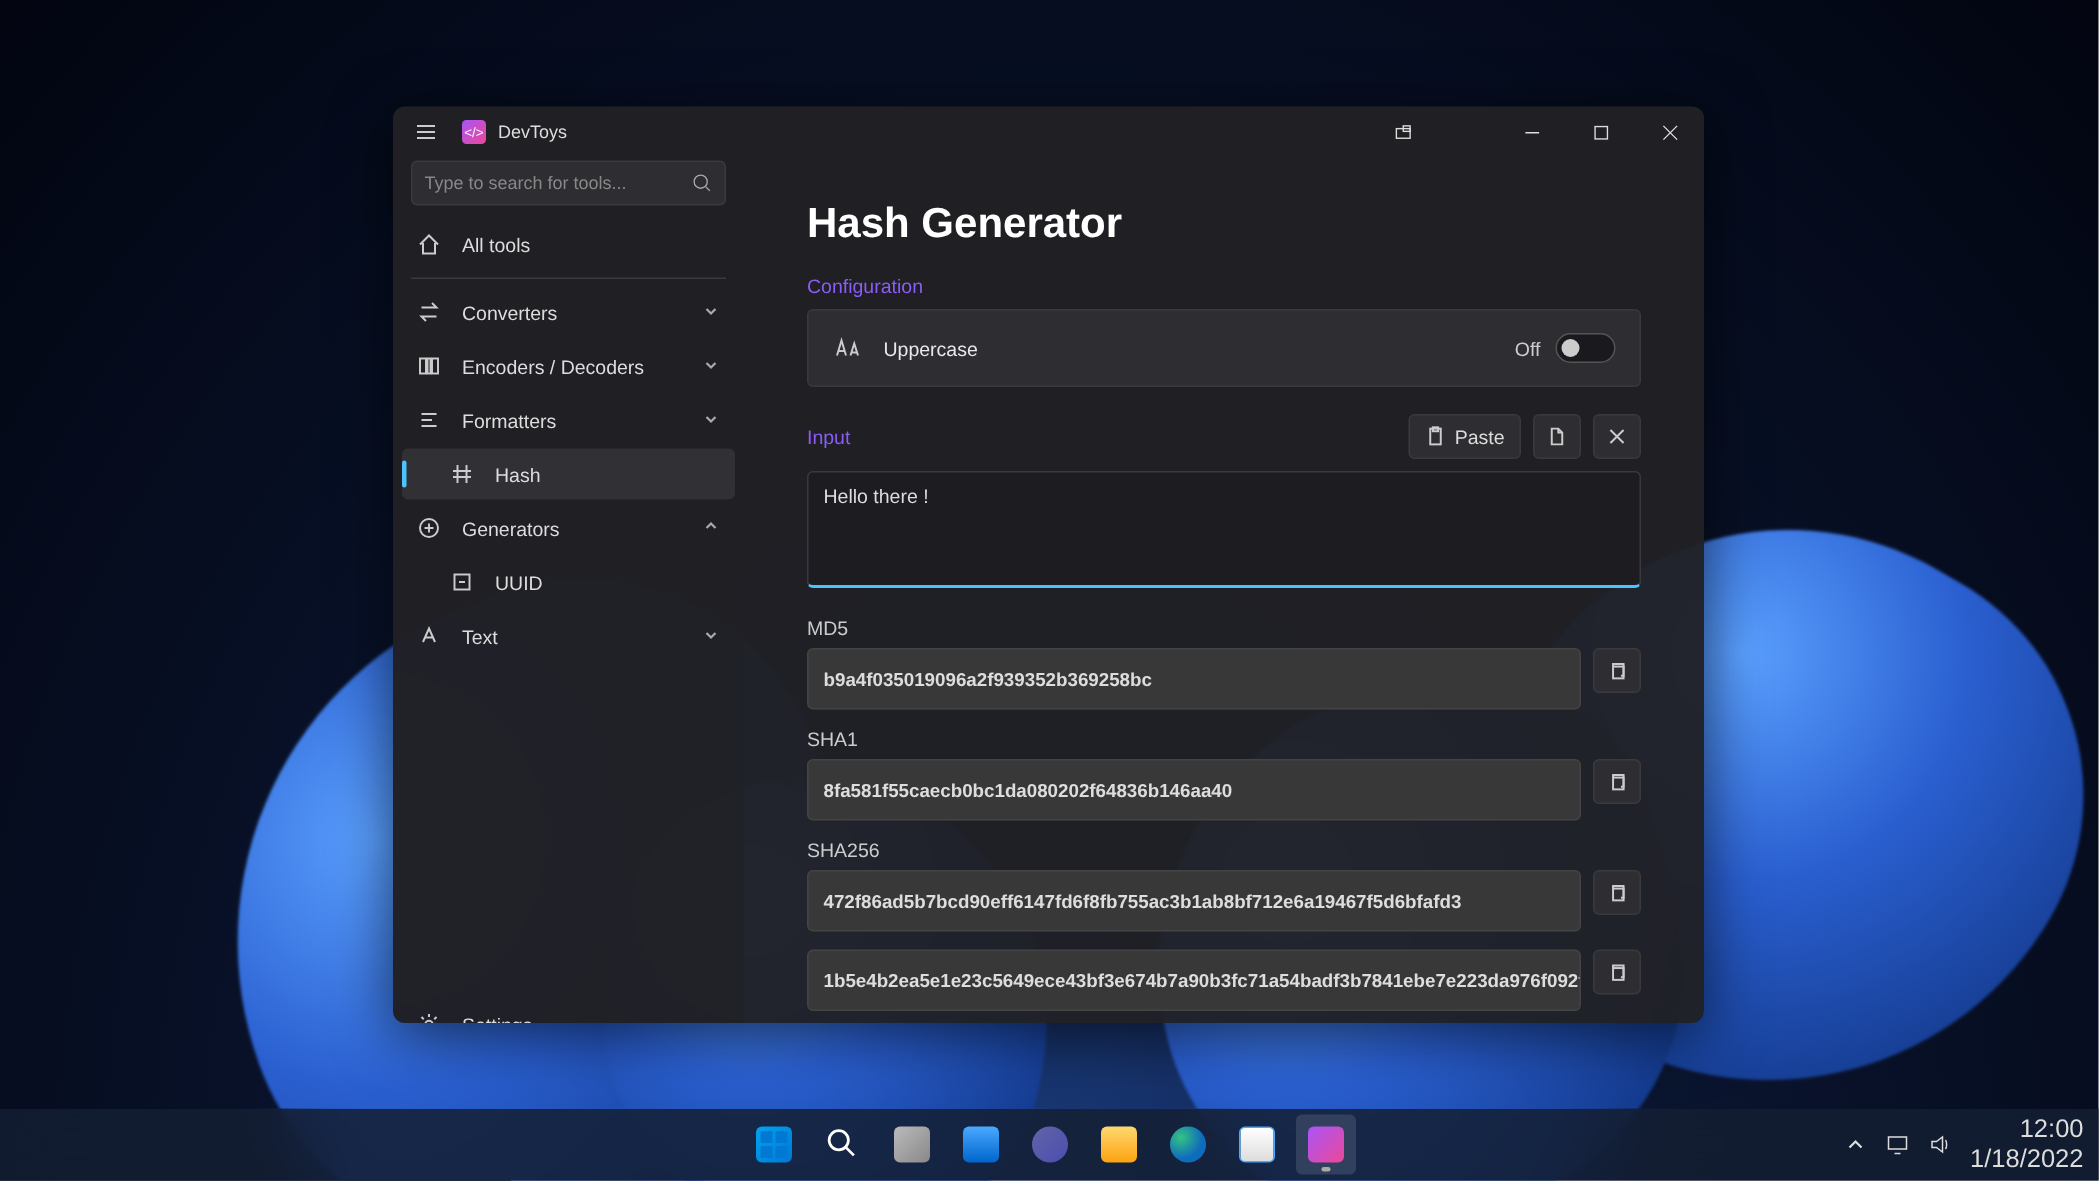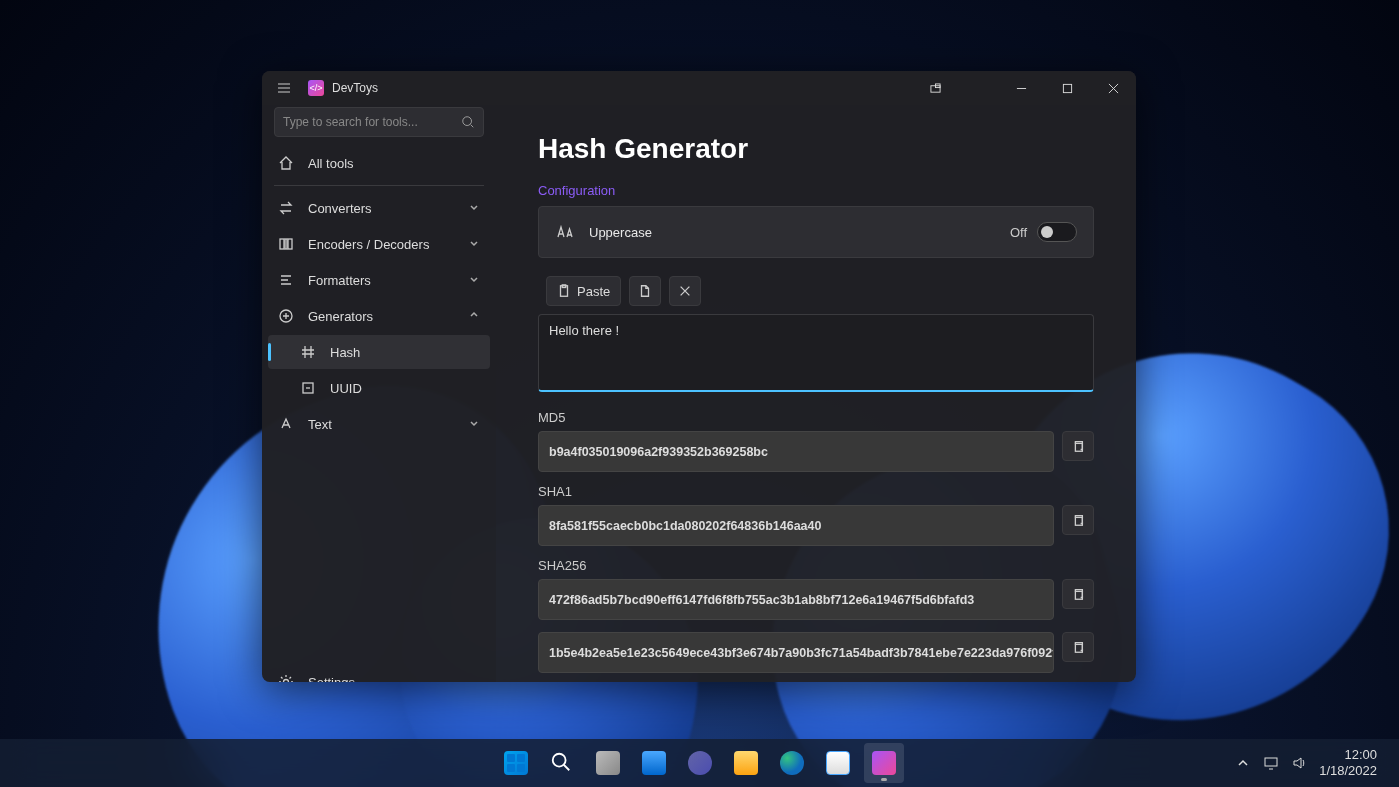--- a/index.html
+++ b/index.html
@@ -224,22 +224,22 @@
 .tic.start div { background: #0078d4; border-radius: 1px; }
 .tic.search svg { width: 22px; height: 22px; stroke: #fff; fill: none; stroke-width: 2; }
 .tic.taskview { background: linear-gradient(135deg, #bbb, #888); }
 .tic.widgets { background: linear-gradient(180deg, #4aa8ff, #0066cc); }
 .tic.teams { background: linear-gradient(135deg, #6264a7, #4b4db0); border-radius: 50%; }
 .tic.explorer { background: linear-gradient(180deg, #ffd86f, #fca311); }
 .tic.edge { background: radial-gradient(circle at 30% 30%, #33c481, #0f6cbd 60%, #0f6cbd); border-radius: 50%; }
 .tic.store { background: linear-gradient(180deg, #fff, #ddd); border: 1px solid #4aa8ff; }
 .tic.devtoys { background: linear-gradient(135deg, #a855f7, #ec4899); }
 .tray {
-  position: absolute; right: 22px; display: flex; align-items: center; gap: 12px;
-  font-size: 13px; color: #ddd;
+  position: absolute; right: 10px; display: flex; align-items: center; gap: 12px;
+  font-size: 17px; color: #ddd;
 }
 .tray svg { width: 16px; height: 16px; stroke: #ddd; fill: none; }
 .tray-time { text-align: right; line-height: 1.2; }
 </style>
 </head>
 <body>
 
 <div class="bg-shape s1"></div>
 <div class="bg-shape s2"></div>
 <div class="bg-shape s3"></div>
@@ -325,39 +325,39 @@
         <span class="ico">
             <svg viewBox="0 0 16 16">
               <path d="M3 4h10M3 8h7M3 12h10"></path>
             </svg>
           </span>
         <span>Formatters</span>
         <span class="chev"><svg viewBox="0 0 12 12">
               <path d="M3 5l3 3 3-3"></path>
             </svg></span>
       </div>
+      <div class="nav-item sub selected">
+        <span class="ico">
+            <svg viewBox="0 0 16 16">
+              <path d="M5 2v12M11 2v12M2 6h12M2 10h12"></path>
+            </svg>
+          </span>
+        <span>Hash</span>
+      </div>
       <div class="nav-item">
         <span class="ico">
             <svg viewBox="0 0 16 16">
               <circle cx="8" cy="8" r="6"></circle>
               <path d="M8 5v6M5 8h6"></path>
             </svg>
           </span>
         <span>Generators</span>
         <span class="chev"><svg viewBox="0 0 12 12">
               <path d="M3 7l3-3 3 3"></path>
             </svg></span>
-      </div>
-      <div class="nav-item sub selected">
-        <span class="ico">
-            <svg viewBox="0 0 16 16">
-              <path d="M5 2v12M11 2v12M2 6h12M2 10h12"></path>
-            </svg>
-          </span>
-        <span>Hash</span>
       </div>
       <div class="nav-item sub">
         <span class="ico">
             <svg viewBox="0 0 16 16">
               <rect x="3" y="3" width="10" height="10"></rect>
               <path d="M6 8h4"></path>
             </svg>
           </span>
         <span>UUID</span>
       </div>
@@ -393,20 +393,21 @@
               <path d="M3 14l3-10 3 10M4 11h4M12 14l2.5-8 2.5 8M13 12h3" stroke-width="1.3"></path>
             </svg></span>
         <span class="cfg-label">Uppercase</span>
         <span class="toggle-state">Off</span>
         <div class="toggle">
             <div class="knob"></div>
           </div>
       </div>
 
       <div class="input-header">
+        <div class="section-label">Input</div>
         <div class="hdr-btn">
           <svg viewBox="0 0 16 16">
               <rect x="4" y="2" width="8" height="12"></rect>
               <rect x="6" y="1" width="4" height="3"></rect>
             </svg>
           <span>Paste</span>
         </div>
         <div class="hdr-btn icon-only">
           <svg viewBox="0 0 16 16">
               <path d="M4 2h5l3 3v9H4z"></path>

